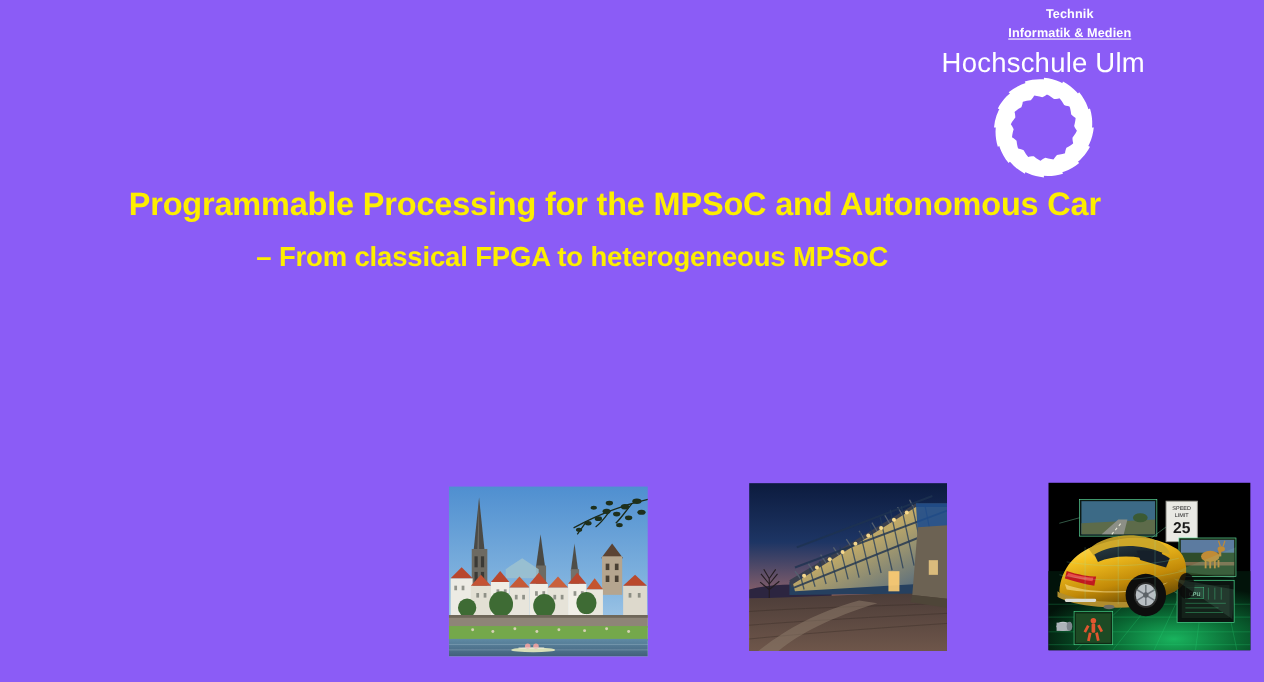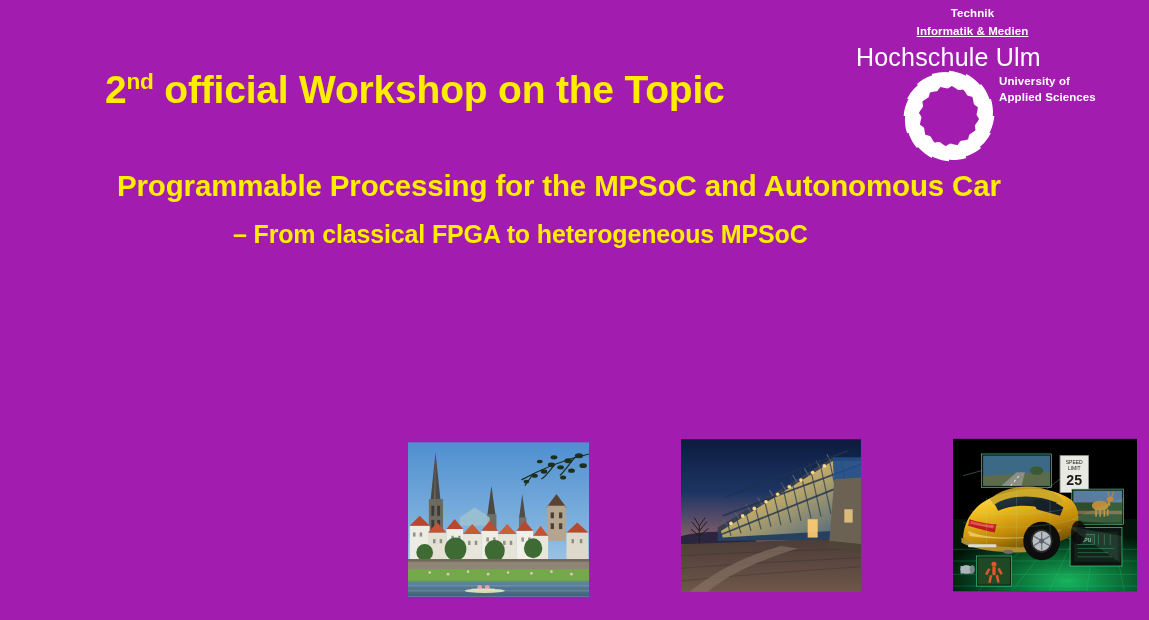--- a/index.html
+++ b/index.html
@@ -5,21 +5,21 @@
   * { margin:0; padding:0; box-sizing:border-box; }
   html,body { width:1149px; height:620px; }
   body {
     font-family:"Liberation Sans", sans-serif;
     background:#5089d6;
     position:relative;
     overflow:hidden;
   }
   .slide {
     position:absolute; inset:0;
-    background:#a21caf;
+    background:#8b5cf6;
   }
 
   
   .logo-block { position:absolute; left:856px; top:0px; width:293px; height:175px; }
   .logo-dept {
     position:absolute; left:0; top:4px; width:233px;
     text-align:center; color:#ffffff;
     font-size:11.5px; font-weight:bold; letter-spacing:.1px;
     line-height:18px;
   }
@@ -66,24 +66,20 @@
 <div class="slide">
 
   <div class="logo-block">
 
     <div class="logo-dept">Technik</div>
 
     <div class="logo-dept2">Informatik &amp; Medien</div>
 
     <div class="logo-name">Hochschule Ulm</div>
 
-    <div class="logo-sub">
-      <div>University of</div>
-      <div>Applied Sciences</div>
-    </div>
 
     <div class="logo-mark">
       <svg viewBox="0 0 100 100" xmlns="http://www.w3.org/2000/svg">
         <defs>
           <path id="petal" fill="#ffffff" d="M50 8 C 70 10, 84 24, 86 44 C 80 44, 76 42, 73 39
                    C 72 26, 63 16, 50 14 Z"></path>
         </defs>
         <g>
           <use href="#petal" transform="rotate(0 50 50)"></use>
           <use href="#petal" transform="rotate(22.5 50 50)"></use>
@@ -99,21 +95,20 @@
           <use href="#petal" transform="rotate(247.5 50 50)"></use>
           <use href="#petal" transform="rotate(270 50 50)"></use>
           <use href="#petal" transform="rotate(292.5 50 50)"></use>
           <use href="#petal" transform="rotate(315 50 50)"></use>
           <use href="#petal" transform="rotate(337.5 50 50)"></use>
         </g>
       </svg>
     </div>
   </div>
 
-  <div class="h-line title-main"><span>2</span><sup>nd</sup><span> official Workshop on the Topic</span></div>
 
   <div class="h-line sub1">Programmable Processing for the MPSoC and Autonomous Car</div>
 
   <div class="h-line sub2">– From classical FPGA to heterogeneous MPSoC</div>
 
 
   <div class="photo photo-1">
     <svg viewBox="0 0 217 185" xmlns="http://www.w3.org/2000/svg">
       <defs>
         <linearGradient id="sky1" x1="0" y1="0" x2="0" y2="1">

